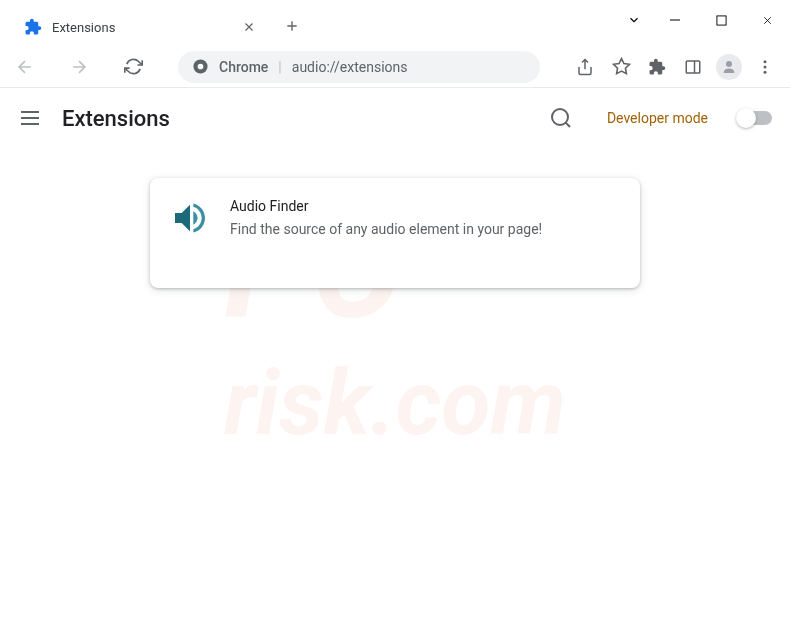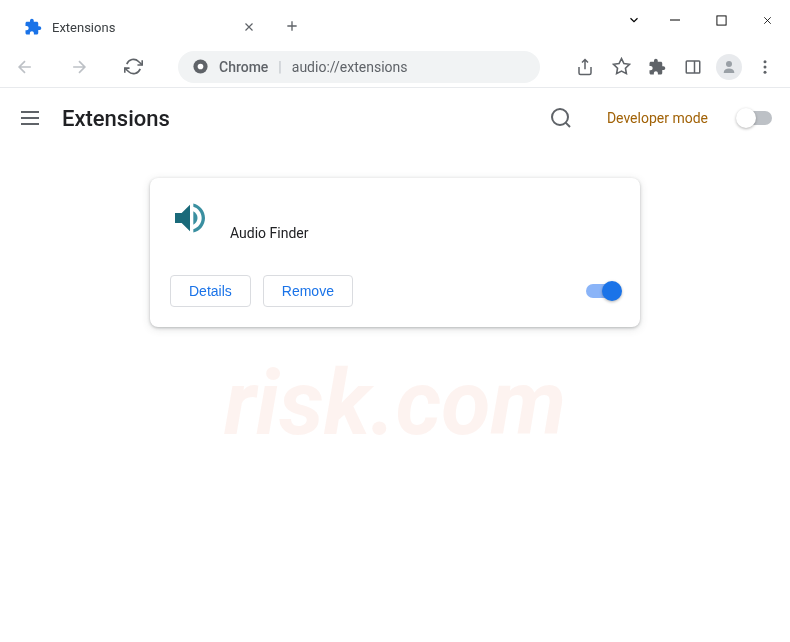--- a/index.html
+++ b/index.html
@@ -111,21 +111,21 @@
     .content { padding: 30px 0; display: flex; justify-content: center; position: relative; z-index: 2; }
     .ext-card {
       width: 490px;
       background: #fff;
       border-radius: 8px;
       box-shadow: 0 1px 3px rgba(60,64,67,0.3), 0 2px 8px rgba(60,64,67,0.15);
       padding: 20px;
     }
     .ext-top { display: flex; gap: 20px; margin-bottom: 28px; }
     .ext-icon { width: 40px; height: 40px; flex-shrink: 0; }
-    .ext-info { flex: 1; margin-top: 27px; }
+    .ext-info { flex: 1; }
     .ext-name { font-size: 14px; color: #202124; margin-bottom: 6px; }
     .ext-desc { font-size: 14px; color: #5f6368; line-height: 1.4; }
     .ext-bottom { display: flex; align-items: center; gap: 12px; }
     .ext-btn {
       border: 1px solid #dadce0;
       background: #fff;
       color: #1a73e8;
       font-size: 14px;
       padding: 7px 18px;
       border-radius: 4px;
@@ -273,23 +273,17 @@
 <div class="content">
   <div class="ext-card">
     <div class="ext-top">
       <svg class="ext-icon" viewBox="0 0 24 24" fill="#1a6a7a">
         <path d="M3 9v6h4l5 5V4L7 9H3z"></path>
         <path d="M16.5 12c0-1.77-1.02-3.29-2.5-4.03v8.05c1.48-.73 2.5-2.25 2.5-4.02z" fill="#3a8fa0"></path>
         <path d="M14 3.23v2.06c2.89.86 5 3.54 5 6.71s-2.11 5.85-5 6.71v2.06c4.01-.91 7-4.49 7-8.77s-2.99-7.86-7-8.77z" fill="#3a8fa0"></path>
       </svg>
       <div class="ext-info">
         <div class="ext-name">Audio Finder</div>
+        <div class="ext-desc">Find the source of any audio element in your page!</div>
       </div>
     </div>
-    <div class="ext-bottom">
-      <button class="ext-btn">Details</button>
-      <button class="ext-btn">Remove</button>
-      <div class="ext-toggle">
-        <div class="ext-toggle-knob"></div>
-      </div>
-    </div>
   </div>
 </div>
 
 </body></html>

